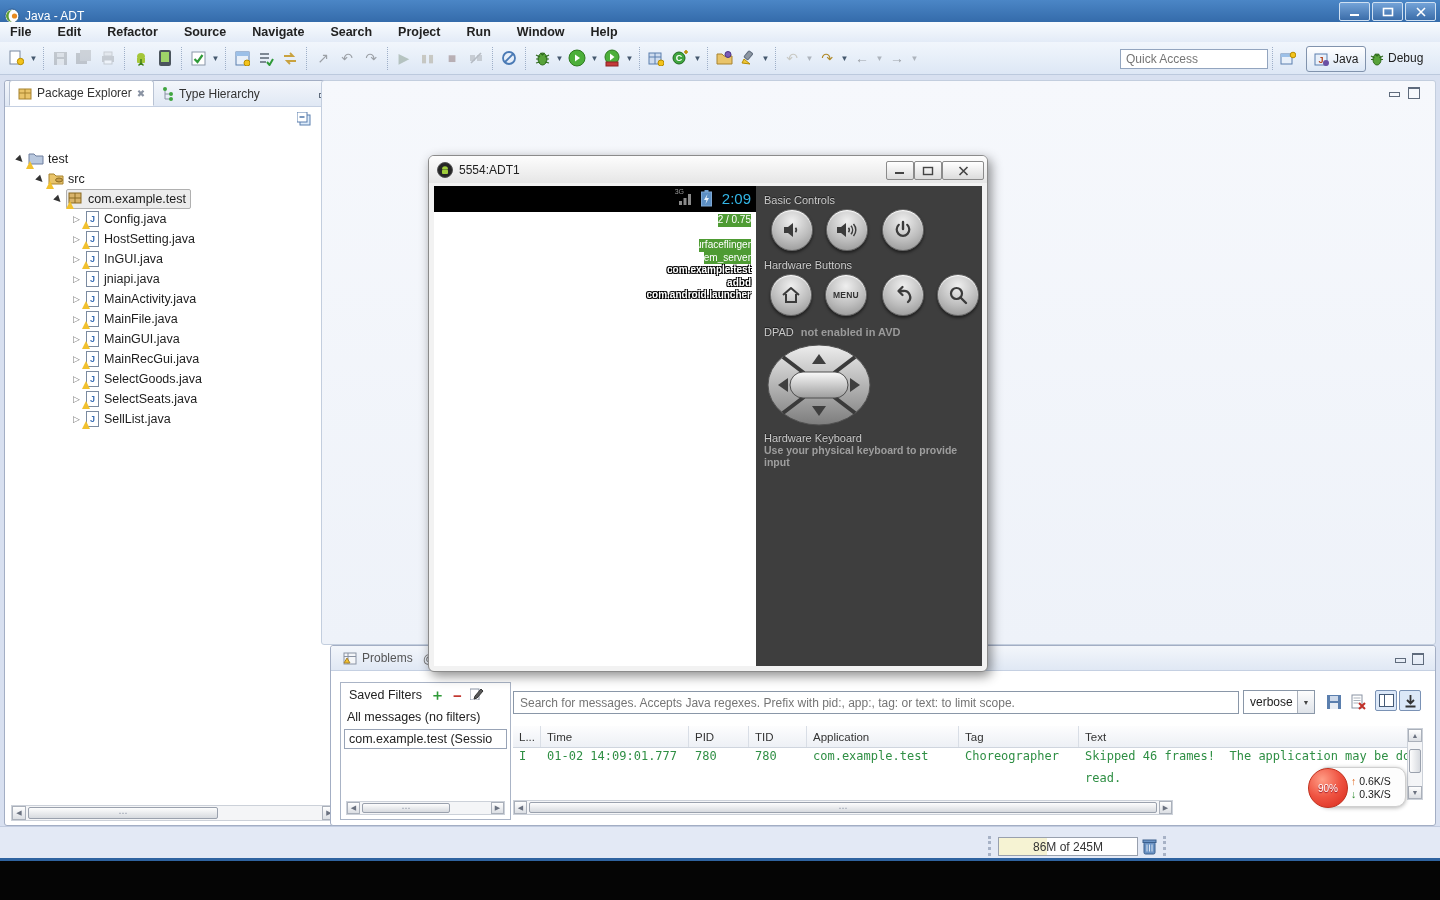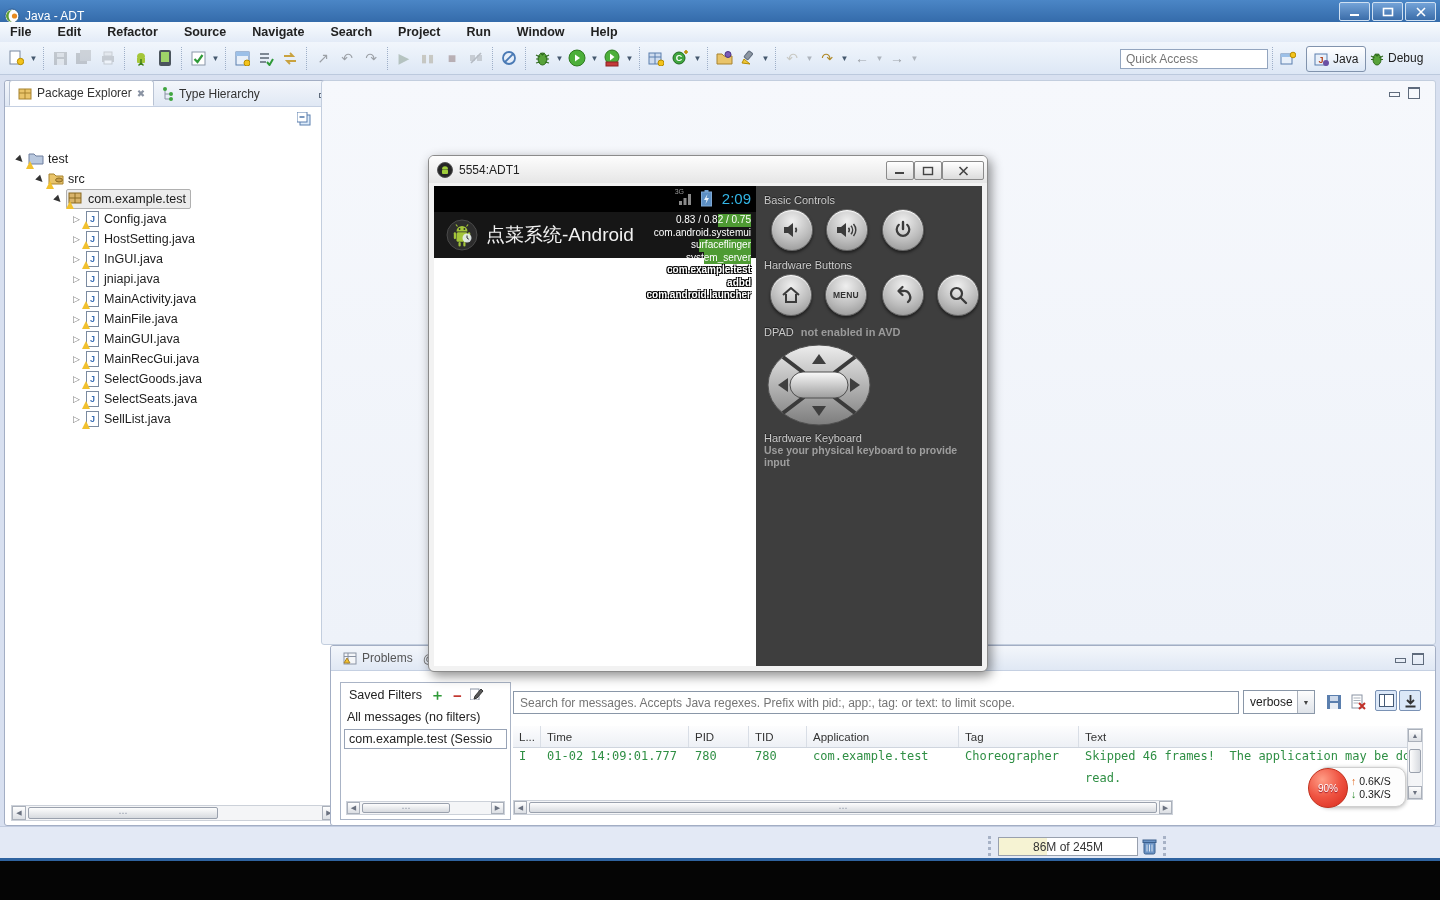--- a/index.html
+++ b/index.html
@@ -669,37 +669,20 @@
         </span>
         <span class="abs" style="right:44px;top:4px;">
           <svg width="11" height="17">
               <rect x="3.5" y="0" width="4" height="2" fill="#6f9fd0"></rect>
               <rect x="0.5" y="2" width="10" height="14" fill="#5c8fc4" stroke="#7fa8d4"></rect>
               <path d="M6.5 4L3 10h2.5L4.5 14 8 8H5.5z" fill="#e8f1fa"></path>
             </svg>
         </span>
         <span class="clock abs" style="right:5px;top:4px;">2:09</span>
       </div>
-      <div class="a-action">
-        <svg width="32" height="34" style="margin-left:12px;">
-          <circle cx="16" cy="17" r="15" fill="#2c2c2c" stroke="#4a4a4a"></circle>
-          <path d="M10.5 13.5a5.5 5.5 0 0111 0z" fill="#a4c639"></path>
-          <circle cx="13.6" cy="11" r=".9" fill="#2c2c2c"></circle>
-            <circle cx="18.4" cy="11" r=".9" fill="#2c2c2c"></circle>
-          <path d="M11.5 8.5l-1.6-2M20.5 8.5l1.6-2" stroke="#a4c639" stroke-width="1.2"></path>
-          <rect x="10.5" y="14.2" width="11" height="9.5" rx="1.5" fill="#a4c639"></rect>
-          <rect x="7.8" y="14.2" width="2.2" height="7" rx="1.1" fill="#a4c639"></rect>
-          <rect x="22" y="14.2" width="2.2" height="7" rx="1.1" fill="#a4c639"></rect>
-          <rect x="12.5" y="24" width="2.2" height="4.5" rx="1.1" fill="#a4c639"></rect>
-          <rect x="17.3" y="24" width="2.2" height="4.5" rx="1.1" fill="#a4c639"></rect>
-          <circle cx="21" cy="20" r="4.5" fill="#e8eef2" opacity=".9"></circle>
-            <path d="M21 17.5v2.5l1.8 1.2" stroke="#2c2c2c" fill="none"></path>
-        </svg>
-        <span style="margin-left:8px;font-size:19px;color:#f2f2f2;">点菜系统-Android</span>
-      </div>
 
       <div class="cpu">
         <div class="g70">0.83 / 0.82 / 0.75</div>
         <div>com.android.systemui</div>
         <div class="g50">surfaceflinger</div>
         <div class="g55">system_server</div>
         <div class="ol">com.example.test</div>
         <div class="ol">adbd</div>
         <div class="ol">com.android.launcher</div>
       </div>

